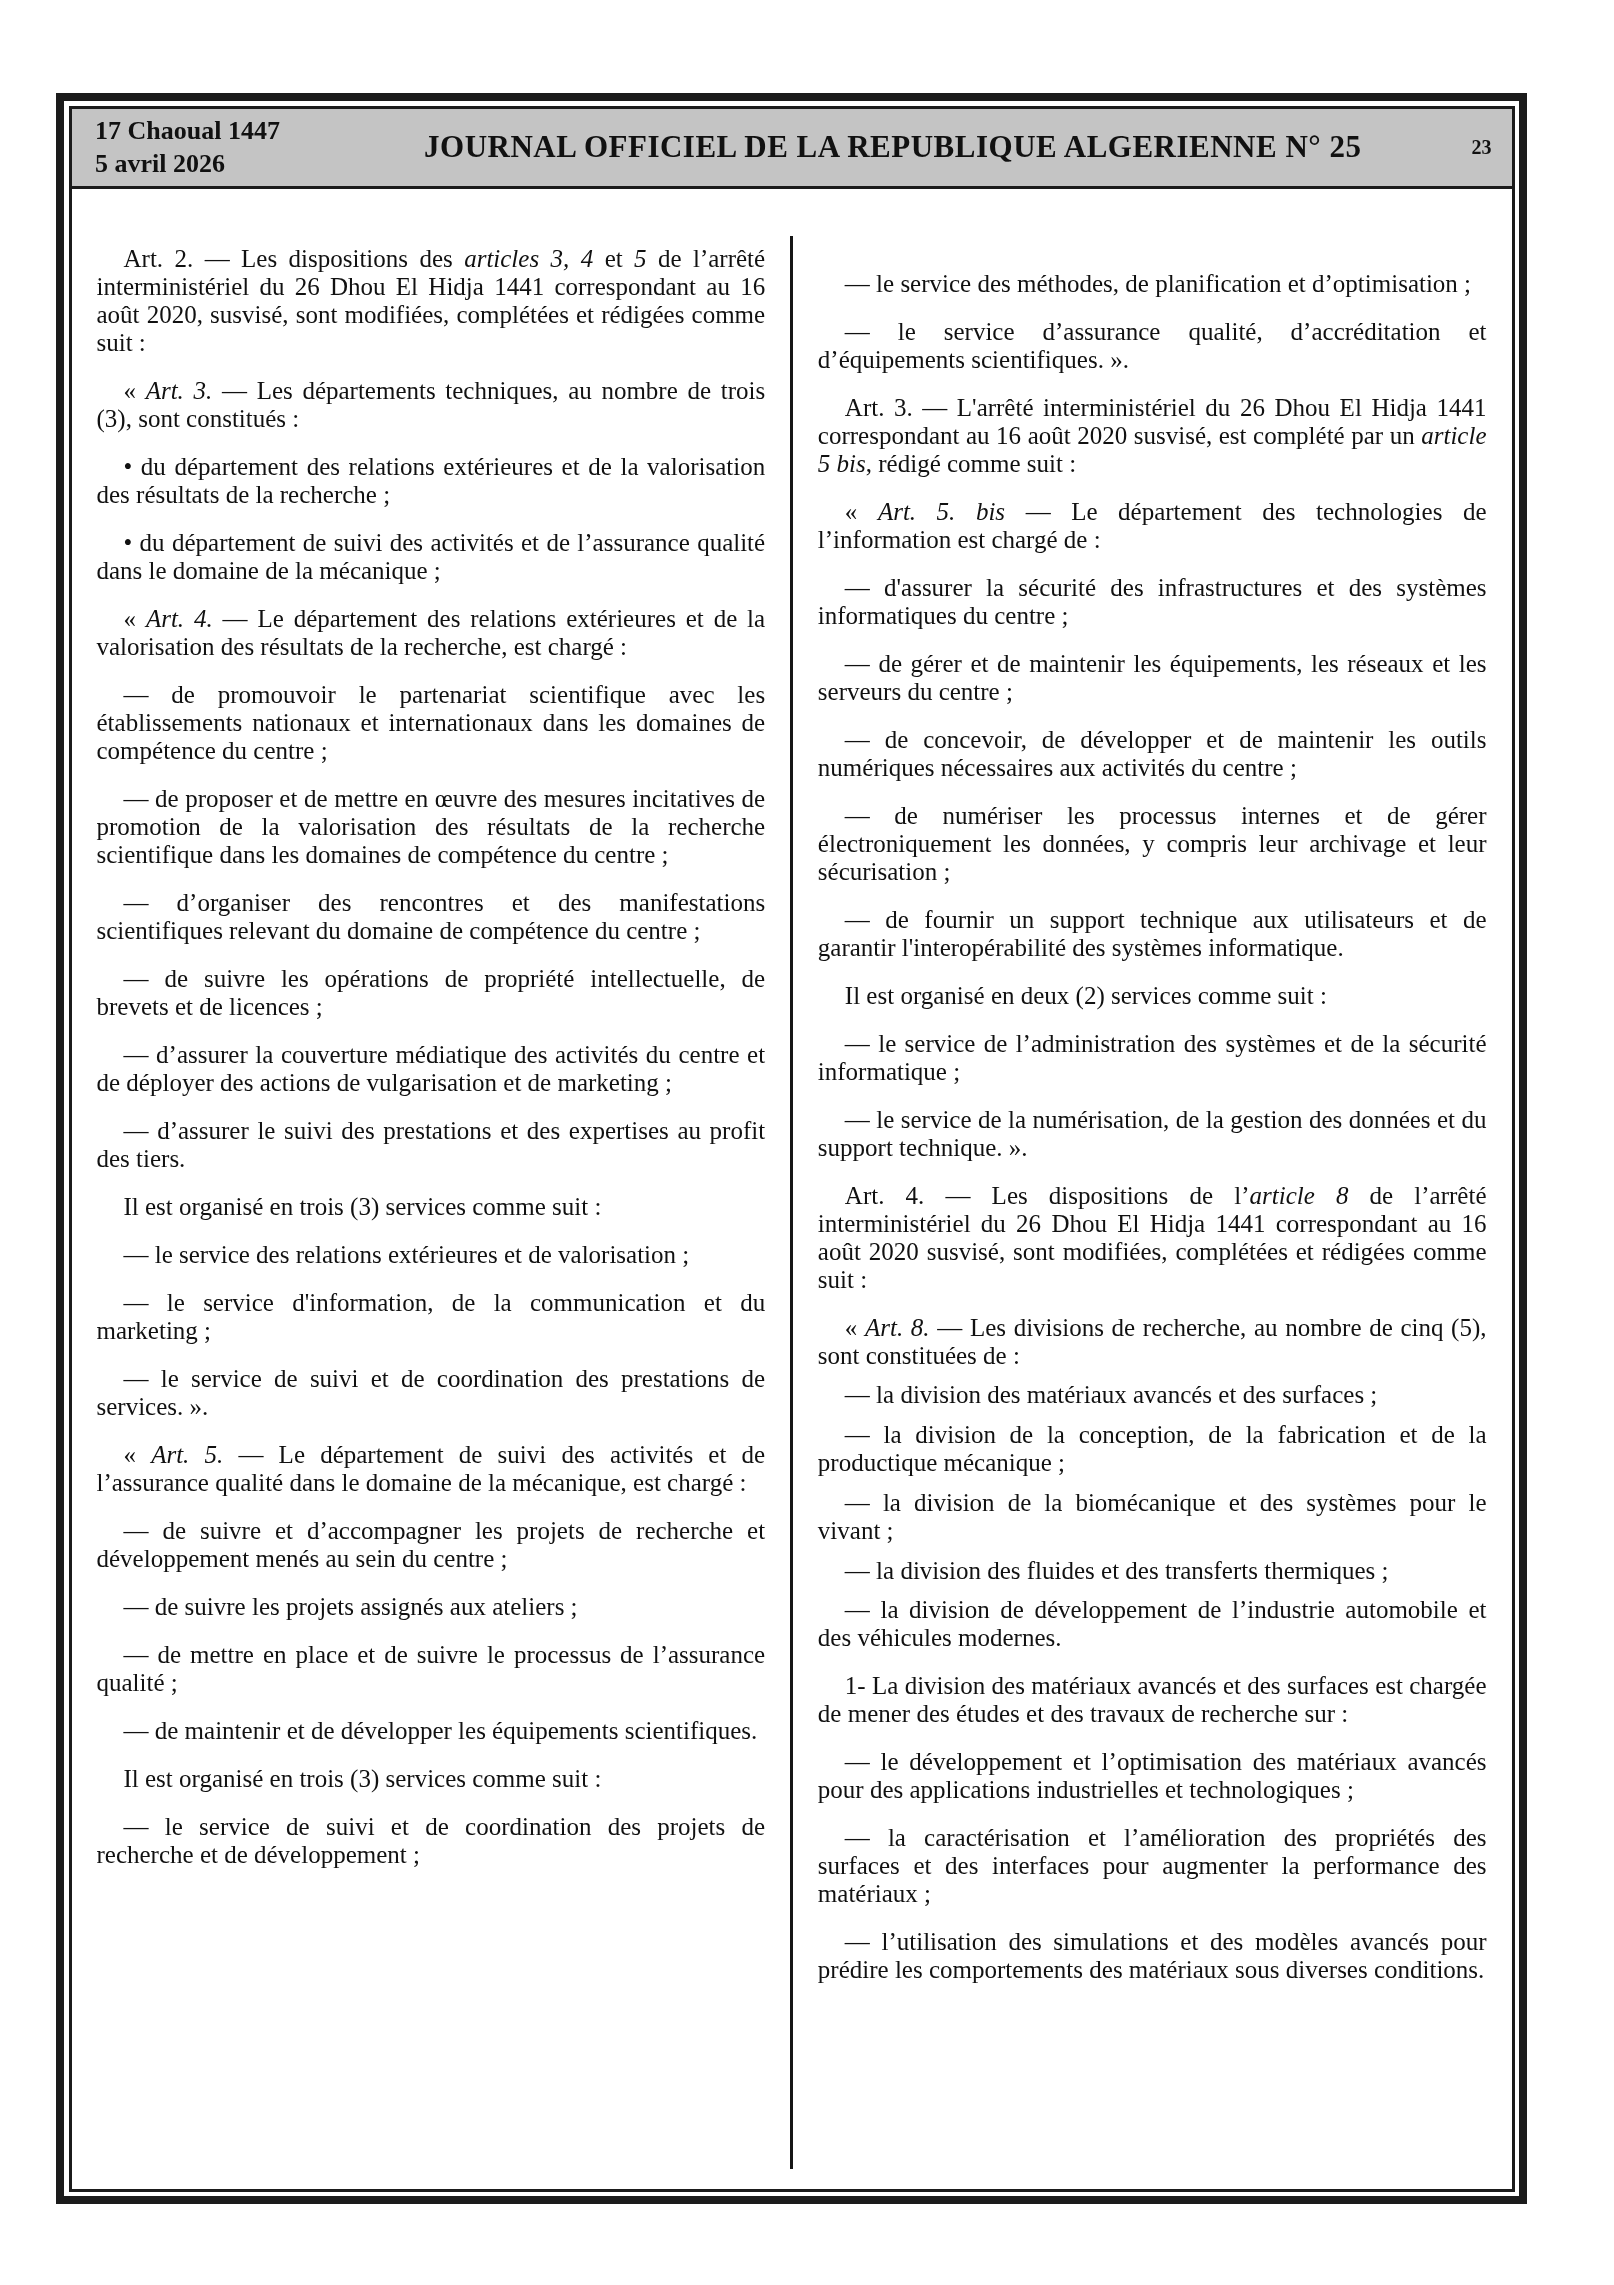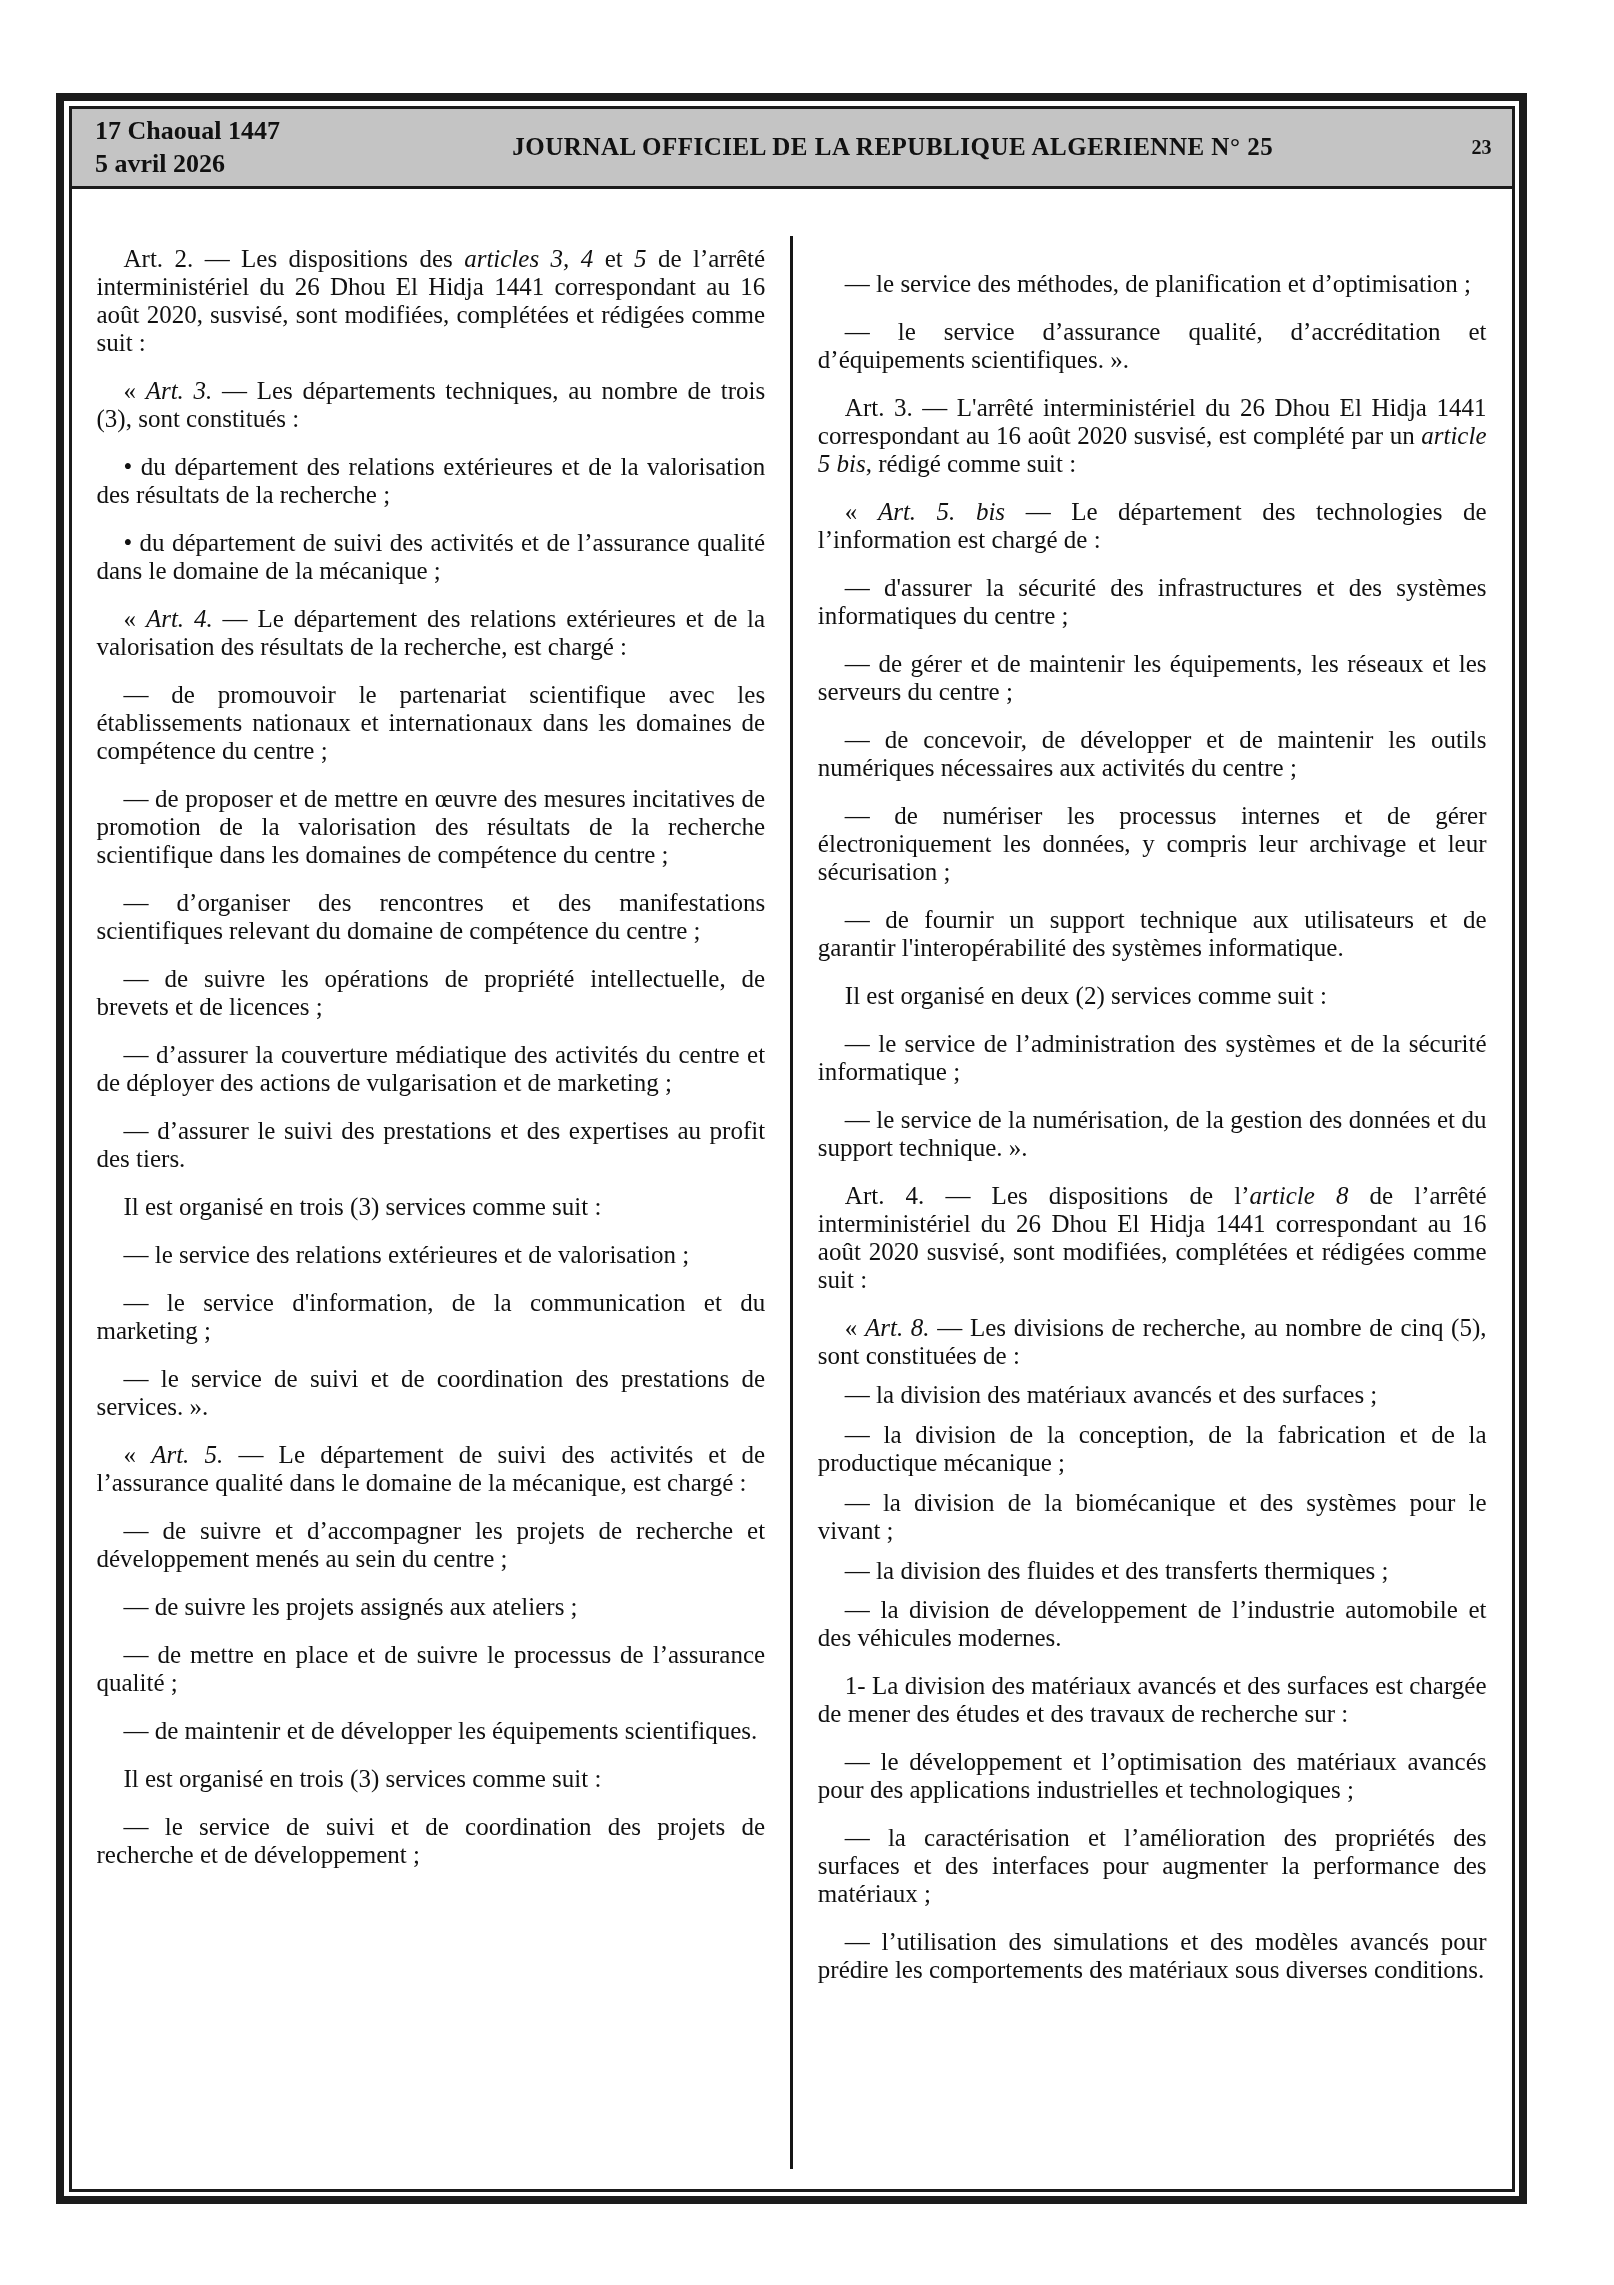--- a/index.html
+++ b/index.html
@@ -15,21 +15,21 @@
   .inner {
     box-sizing:border-box; width:100%; height:100%;
     border:3.6px solid #1b1b1b; display:flex; flex-direction:column; overflow:hidden;
   }
   .header {
     flex:none; height:80px; box-sizing:border-box;
     background:#c4c4c4; border-bottom:3.6px solid #1b1b1b;
     display:flex; align-items:center; padding:0 20px 0 23.5px;
   }
   .dates { width:271px; font-weight:bold; font-size:26px; line-height:33px; }
-  .title { flex:1; text-align:center; font-weight:bold; font-size:25px; letter-spacing:0.5px; }
+  .title { flex:1; text-align:center; font-weight:bold; font-size:31px; letter-spacing:0.5px; }
   .pagenum { width:72px; text-align:right; font-weight:bold; font-size:20px; }
   .body { flex:1; display:flex; overflow:hidden; }
   .col {
     flex:1; box-sizing:border-box; padding:0 25px; overflow:hidden;
     font-size:25px; line-height:28px; text-align:justify;
   }
   .col-left  { padding-top:56px; }
   .col-right { padding-top:81px; }
   .divider { flex:none; width:2.7px; background:#161616; margin-top:47px; margin-bottom:20px; }
   p.para { margin:20px 0 0 0; text-indent:27px; }

